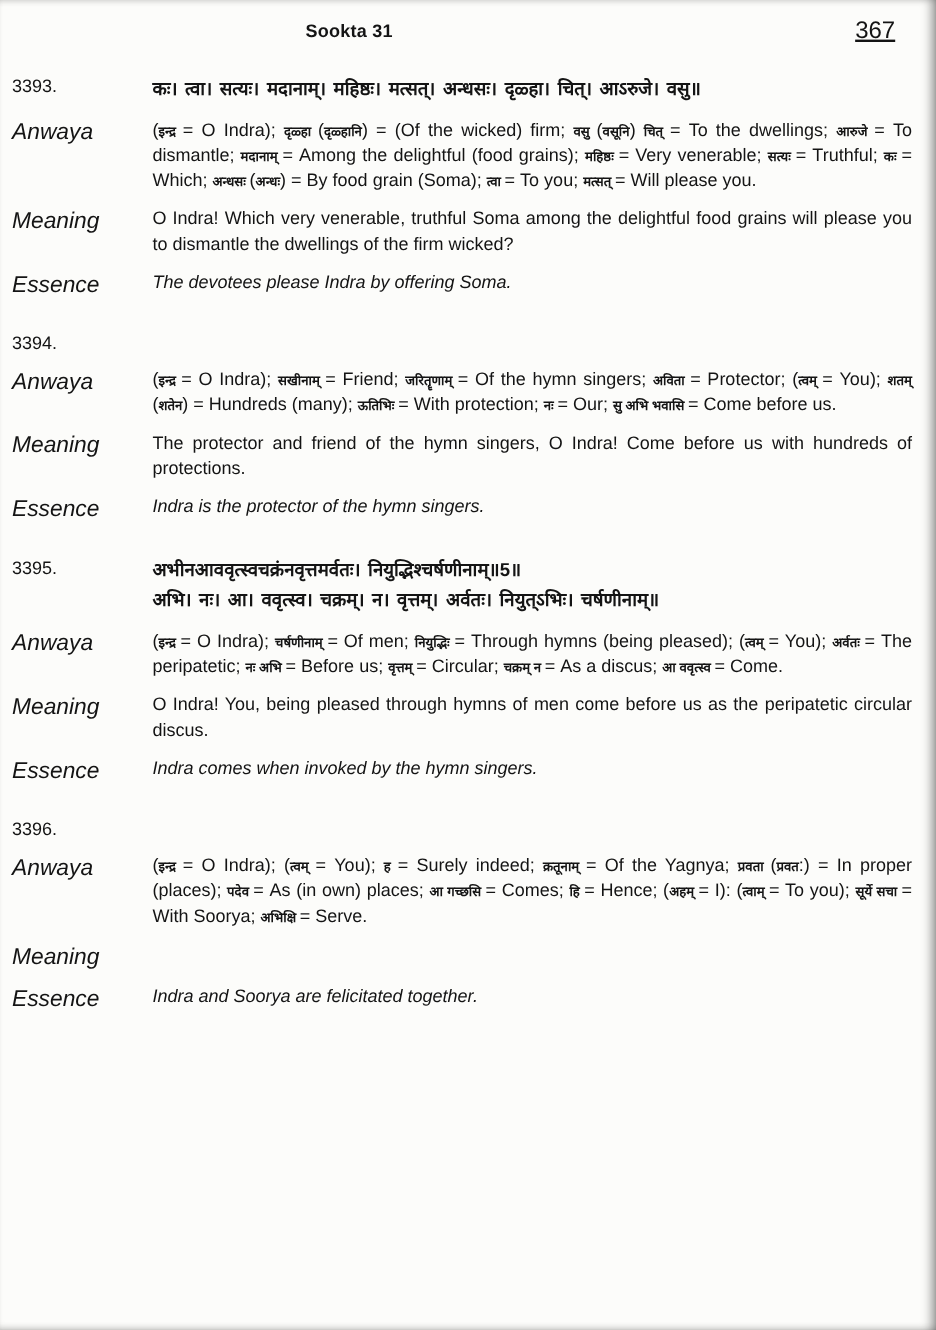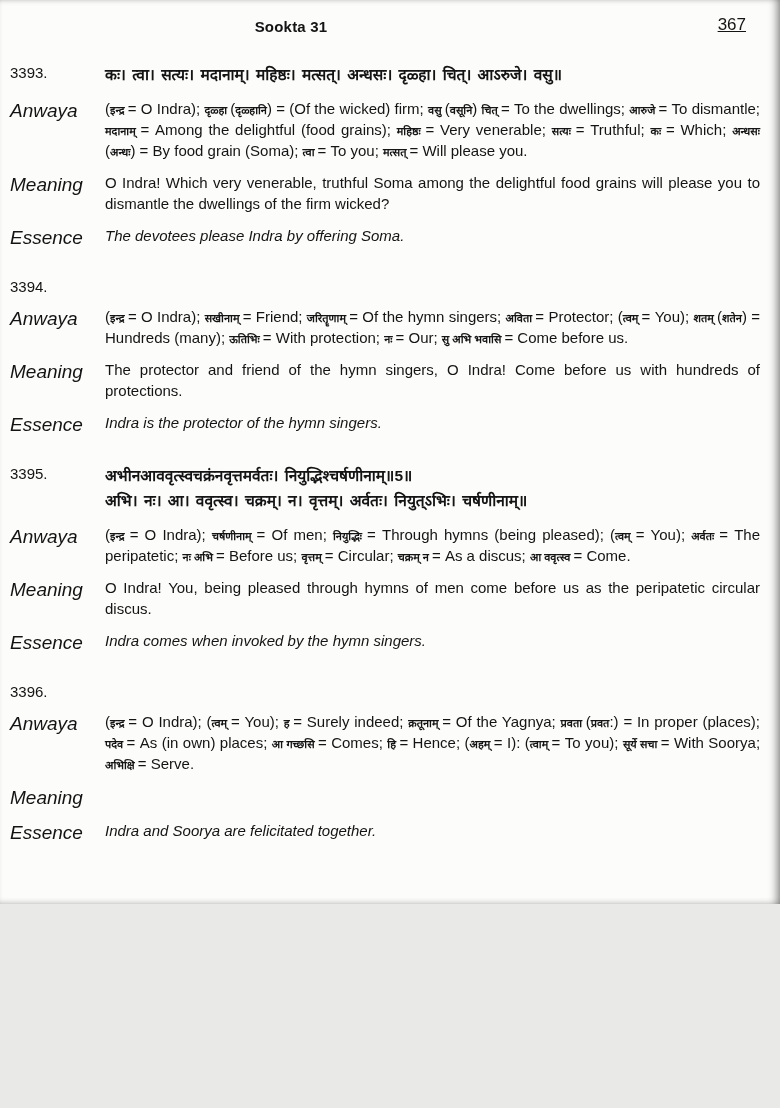--- a/index.html
+++ b/index.html
@@ -4,36 +4,36 @@
 <style>
   * { margin:0; padding:0; box-sizing:border-box; }
   html,body { width:780px; }
   body {
     width:780px; height:1108px;
     background:#e9e9e7;
     font-family:"Liberation Sans", sans-serif;
     color:#141414;
   }
   .page {
-    width:780px; height:904px;
+    width:780px; height:1108px;
     background:#fcfcfa;
     position:relative;
     padding:10px 18px 0 8px;
     box-shadow: inset -7px 0 9px -4px rgba(0,0,0,0.45), inset 0 -4px 6px -3px rgba(0,0,0,0.15), inset 0 3px 5px -3px rgba(0,0,0,0.12);
     overflow:hidden;
   }
   .header { position:relative; height:52px; }
   .title {
     position:absolute; left:283px; top:8px;
     transform:translateX(-50%);
     font-weight:bold; font-size:15px; letter-spacing:0.2px;
   }
-  .pageno { position:absolute; right:16px; top:5px; font-size:17px;text-decoration:underline; }
+  .pageno { position:absolute; right:16px; top:5px; font-size:20px;text-decoration:underline; }
   .block { margin-bottom:27px; }
-  .row { display:grid; grid-template-columns:97px 1fr; margin-bottom:11px; }
+  .row { display:grid; grid-template-columns:97px 1fr; margin-bottom:11px;gap:22px; }
   .row:last-child { margin-bottom:0; }
   .label { font-style:italic; font-size:19px; padding-left:2px; padding-top:2px; }
   .num { font-style:normal; font-size:15px; }
   .content { font-size:15px; line-height:1.4; text-align:justify; padding-right:2px; }
   .essence-text { text-align:left;font-style:italic; }
   .deva {
     font-weight:bold; font-size:15.5px; line-height:1.62;
     text-align:left; word-spacing:2px;
   }
   .mix-bold-deva b { font-size:11px; }

